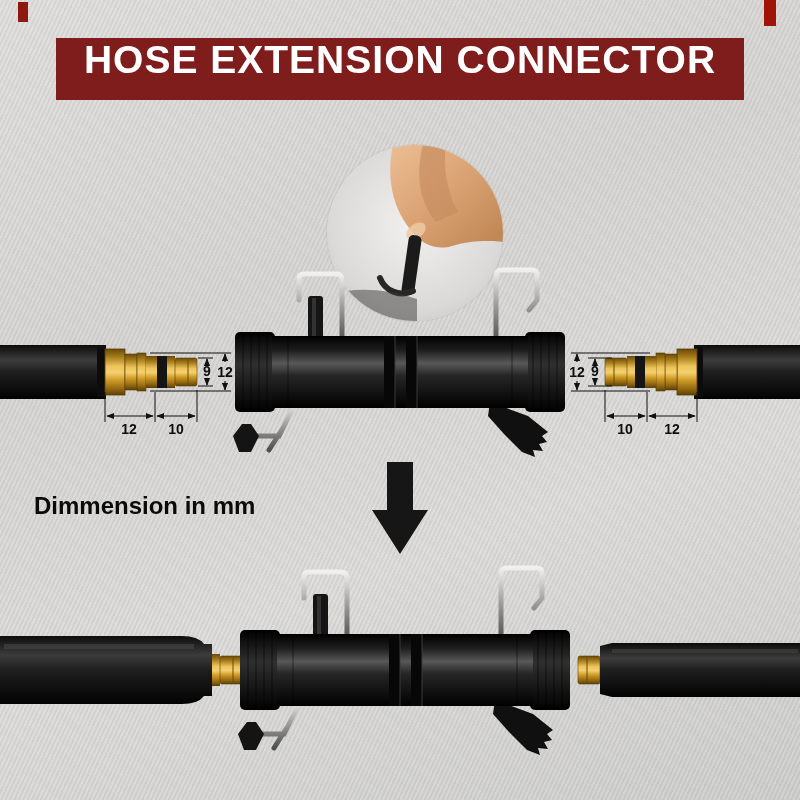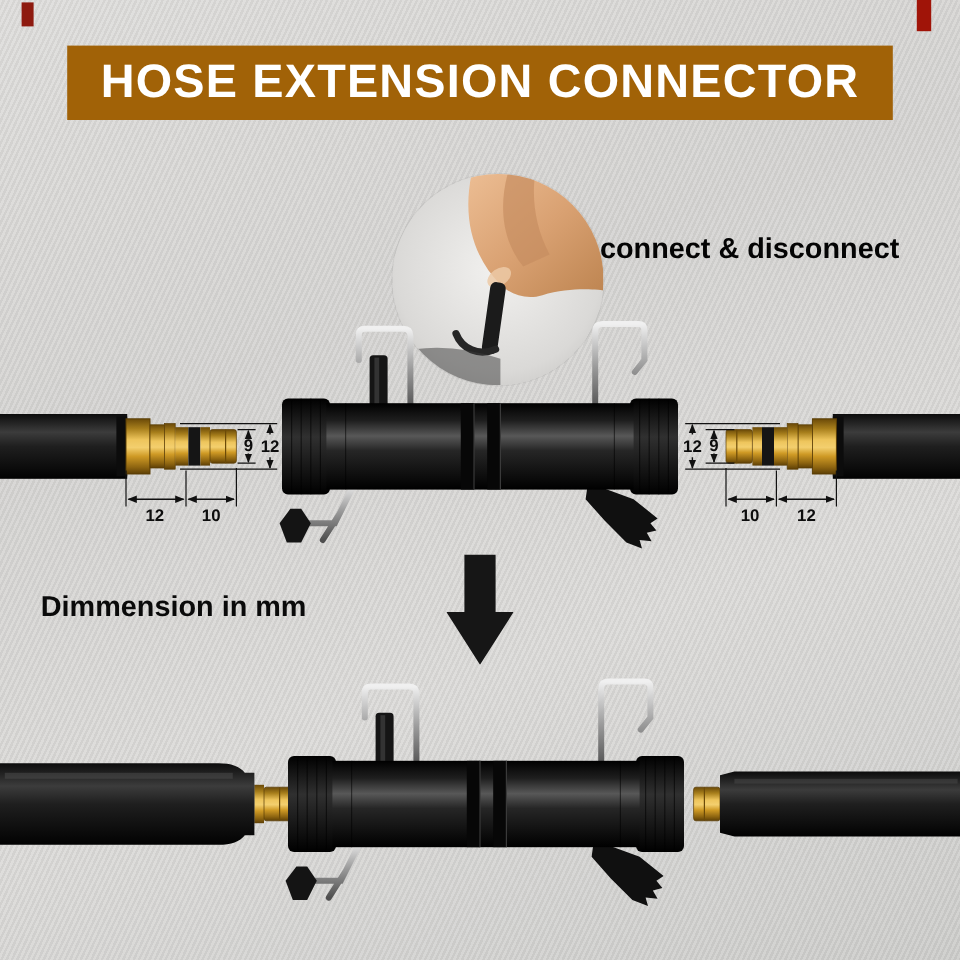--- a/index.html
+++ b/index.html
@@ -10,21 +10,21 @@
   }
   .texture{
     position:absolute;inset:0;pointer-events:none;
     background:repeating-linear-gradient(115deg,rgba(255,255,255,.10) 0 2px,rgba(0,0,0,.035) 2px 4px);
   }
   .corner-mark{position:absolute;background:#8e1a0f;}
   .corner-mark.left{left:18px;top:2px;width:10px;height:20px;}
   .corner-mark.right{left:764px;top:0;width:12px;height:26px;background:#a01408;}
   .banner{
     position:absolute;left:56px;top:38px;width:688px;height:62px;
-    background:#a16207;color:#fff;display:flex;align-items:center;justify-content:center;
+    background:#7f1d1d;color:#fff;display:flex;align-items:flex-start;justify-content:center;
     font-size:39px;font-weight:bold;letter-spacing:1px;white-space:nowrap;
   }
   .inset{
     position:absolute;left:327px;top:145px;width:176px;height:176px;border-radius:50%;
     overflow:hidden;box-shadow:0 0 0 1px rgba(0,0,0,0.05);
   }
   .inset svg{display:block;width:176px;height:176px;}
   .press-caption{
     position:absolute;left:500px;top:194px;width:280px;
     font-size:24px;font-weight:bold;color:#040404;line-height:1.2;
@@ -153,21 +153,20 @@
       <path d="M 96,0 C 88,30 93,58 109,77 L 131,67 C 119,45 116,20 119,0 Z" fill="#c48c5f" opacity="0.65"></path>
       <ellipse cx="89" cy="86" rx="11" ry="7" fill="#ecc9a6" opacity="0.85" transform="rotate(-35 89 86)"></ellipse>
       <rect x="78" y="90" width="13" height="60" rx="5" fill="#1b1b1b" transform="rotate(8 84 120)"></rect>
       <path d="M 86,146 C 72,152 58,146 53,133" stroke="#262626" stroke-width="6" fill="none" stroke-linecap="round"></path>
       <path d="M 0,150 Q 42,138 90,154 L 90,176 L 0,176 Z" fill="#3c3c3c" opacity="0.5"></path>
     </g>
   </svg>
 </div>
 
 <div class="press-caption">
-  <div>connect  &amp; disconnect</div>
 </div>
 
 <svg id="topDiagram" class="diagram" width="800" height="230" viewBox="0 0 800 230">
   <rect x="0" y="83" width="106" height="54" fill="url(#gradHose)"></rect>
   <rect x="97" y="85" width="9" height="50" fill="#0c0c0c"></rect>
   <rect x="694" y="83" width="106" height="54" fill="url(#gradHose)"></rect>
   <rect x="694" y="85" width="9" height="50" fill="#0c0c0c"></rect>
   <use href="#fitting" transform="translate(105,110)"></use>
   <use href="#fitting" transform="translate(697,110) scale(-1,1)"></use>
   <use href="#connector" transform="translate(400,110)"></use>

